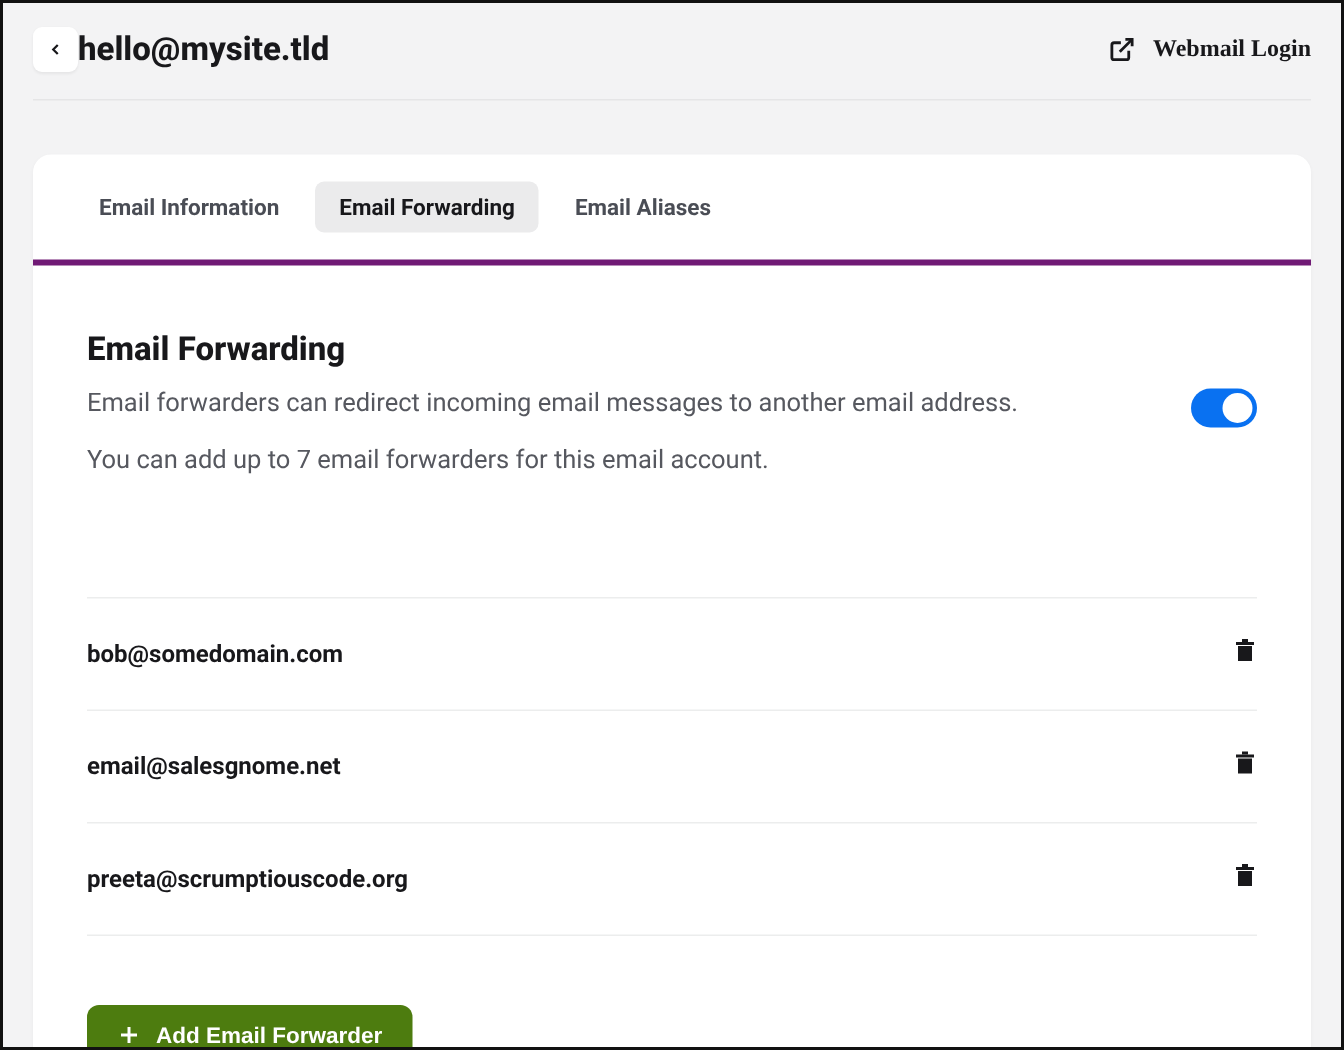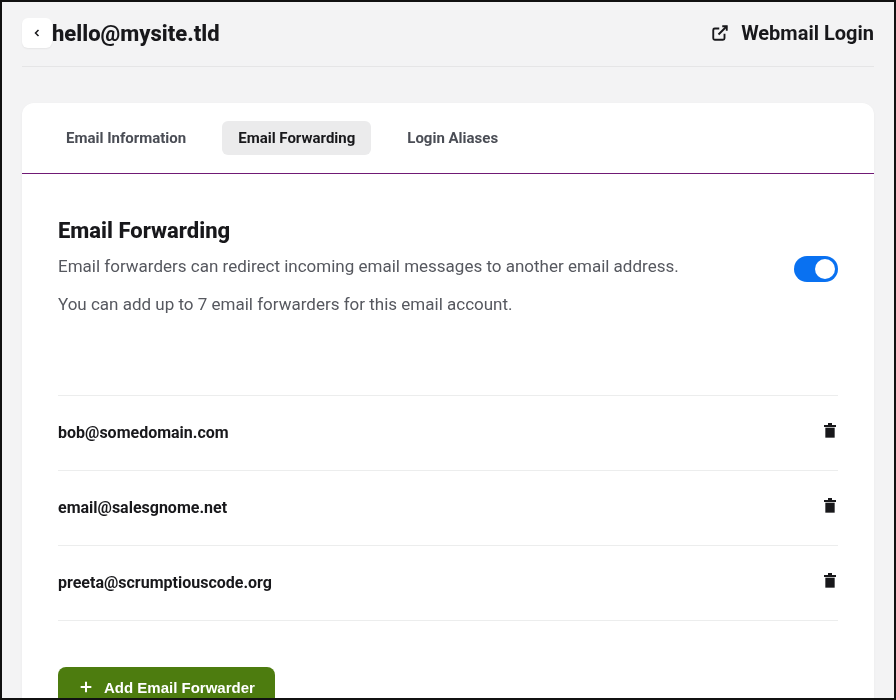--- a/index.html
+++ b/index.html
@@ -39,37 +39,38 @@
     .back-btn svg { width: 12px; height: 12px; }
     .title {
       font-size: 22px;
       font-weight: 800;
       color: #18181b;
     }
     .webmail-link {
       display: flex;
       align-items: center;
       gap: 12px;
-      font-size: 20px;
-      font-weight: 700;
-      color: #18181b;
-      cursor: pointer;
+      font-size: 16px;
+      font-weight: 700;
+      color: #18181b;
+      cursor: pointer;
+      font-family: Liberation Serif, serif;
     }
     .webmail-link svg { width: 18px; height: 18px; }
     .card {
       margin-top: 36px;
       background: #fff;
       border-radius: 12px 12px 0 0;
       box-shadow: 0 1px 3px rgba(0,0,0,0.04);
     }
     .tabs {
       display: flex;
-      gap: 20px;
+      gap: 8px;
       padding: 18px 28px 18px 28px;
-      border-bottom: 1px solid #701a75;
+      border-bottom: 4px solid #701a75;
     }
     .tab {
       padding: 8px 16px;
       font-size: 15px;
       font-weight: 700;
       color: #4a4d55;
       border-radius: 6px;
       cursor: pointer;
     }
     .tab.active {
@@ -175,21 +176,21 @@
         <line x1="10" y1="14" x2="21" y2="3"></line>
       </svg>
       <span>Webmail Login</span>
     </div>
   </div>
 
   <div class="card">
     <div class="tabs">
       <div class="tab">Email Information</div>
       <div class="tab active">Email Forwarding</div>
-      <div class="tab">Login Aliases</div>
+      <div class="tab">Email Aliases</div>
     </div>
 
     <div class="content">
 
       <div class="section-header">
         <div>
           <div class="section-title">Email Forwarding</div>
           <div class="desc">Email forwarders can redirect incoming email messages to another email address.</div>
           <div class="desc">You can add up to 7 email forwarders for this email account.</div>
         </div>

